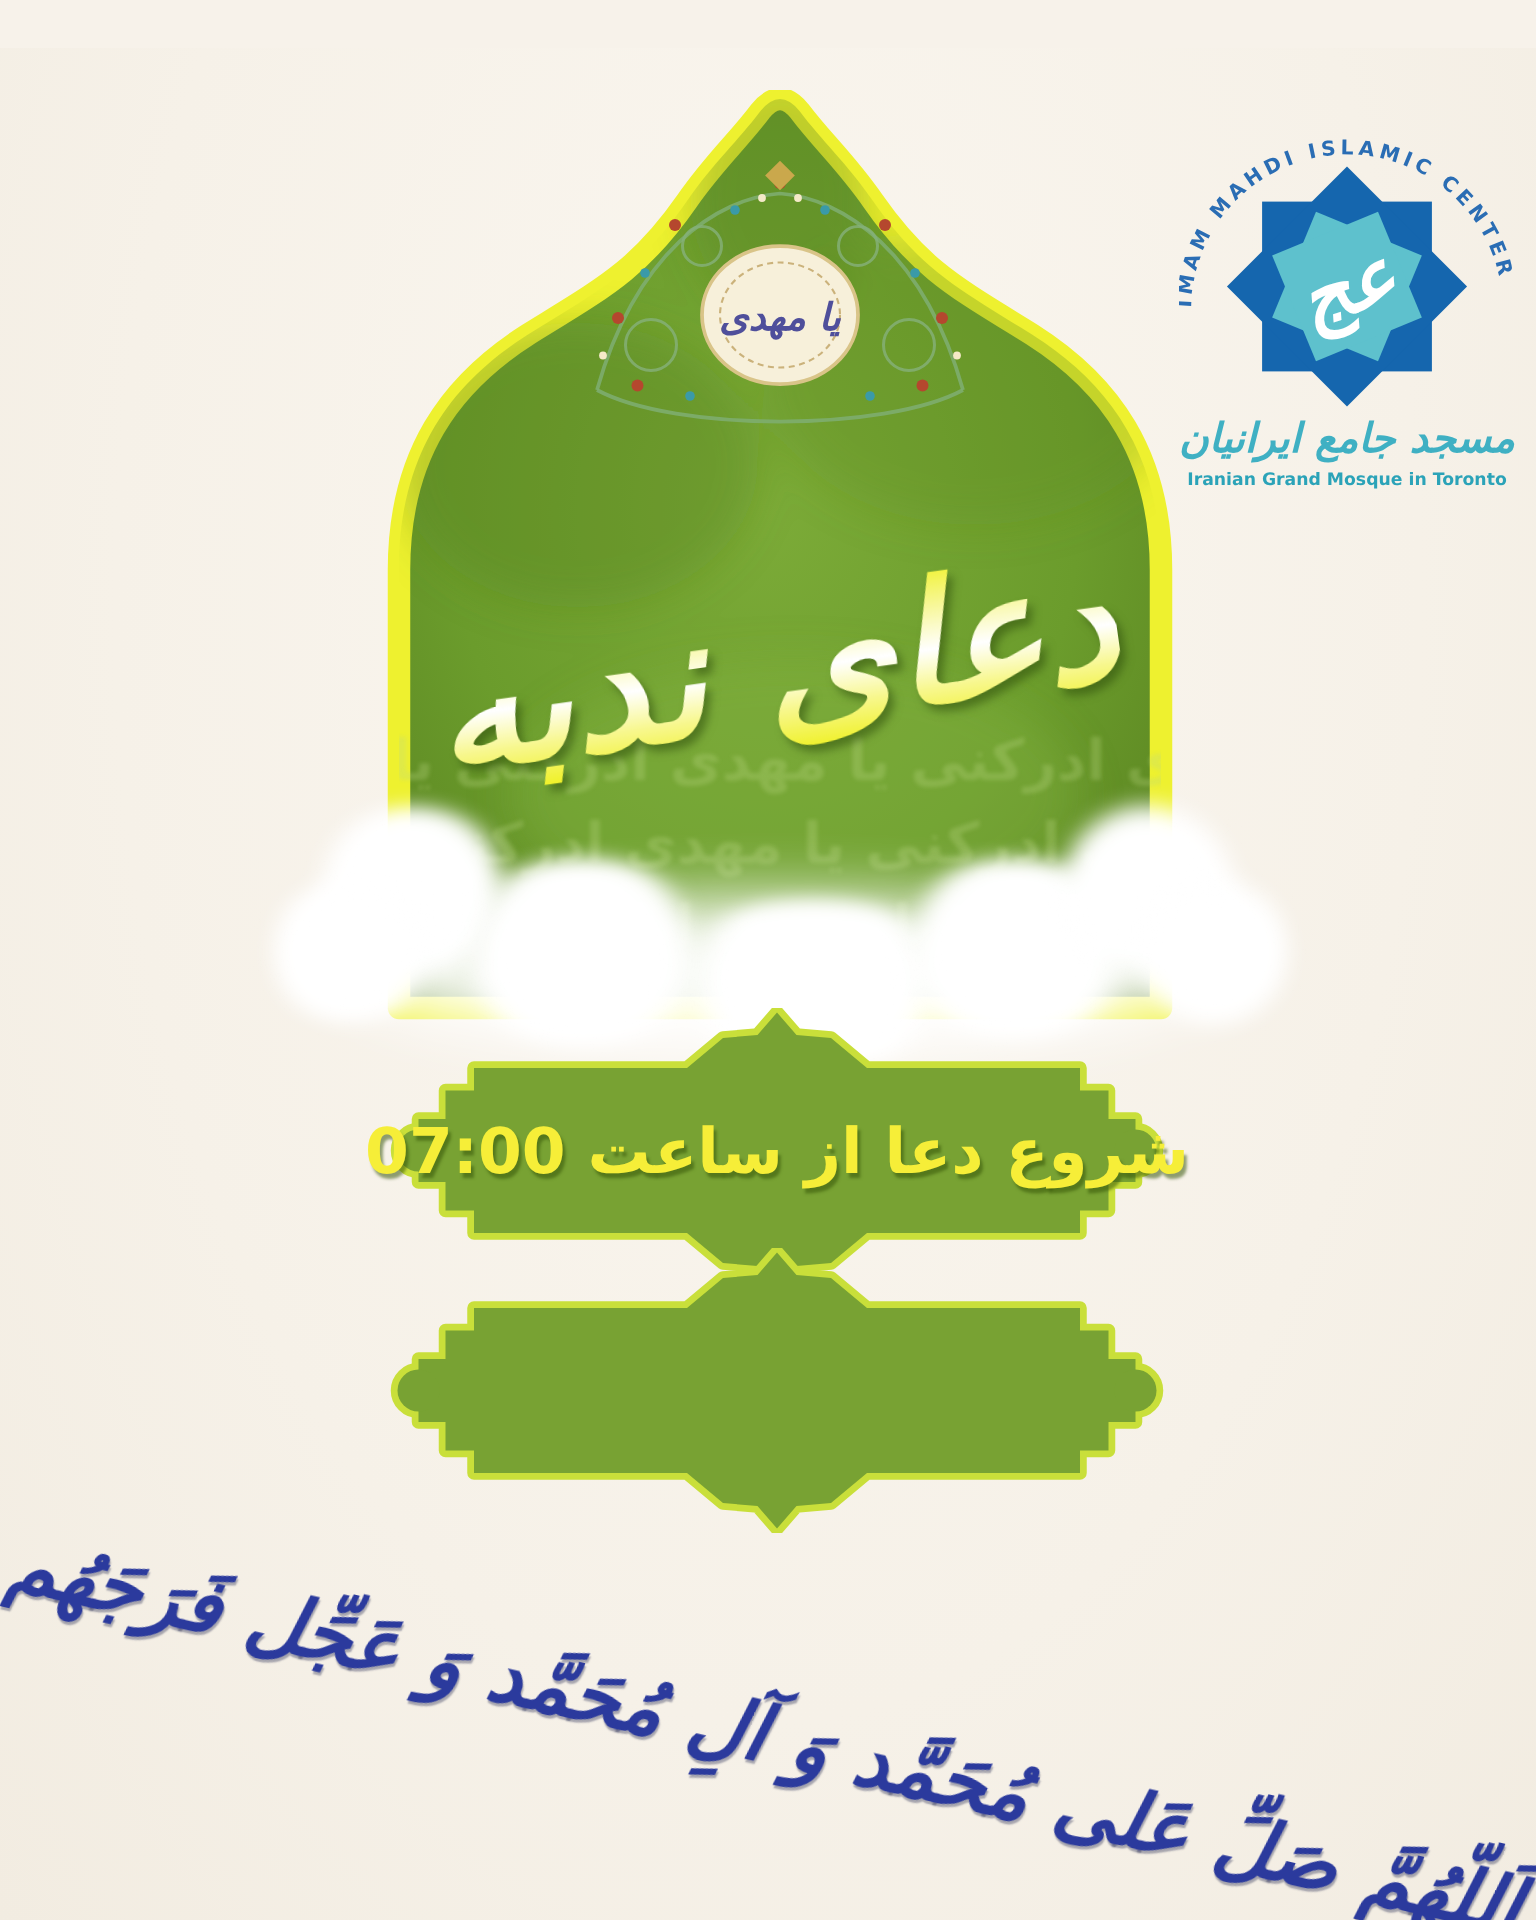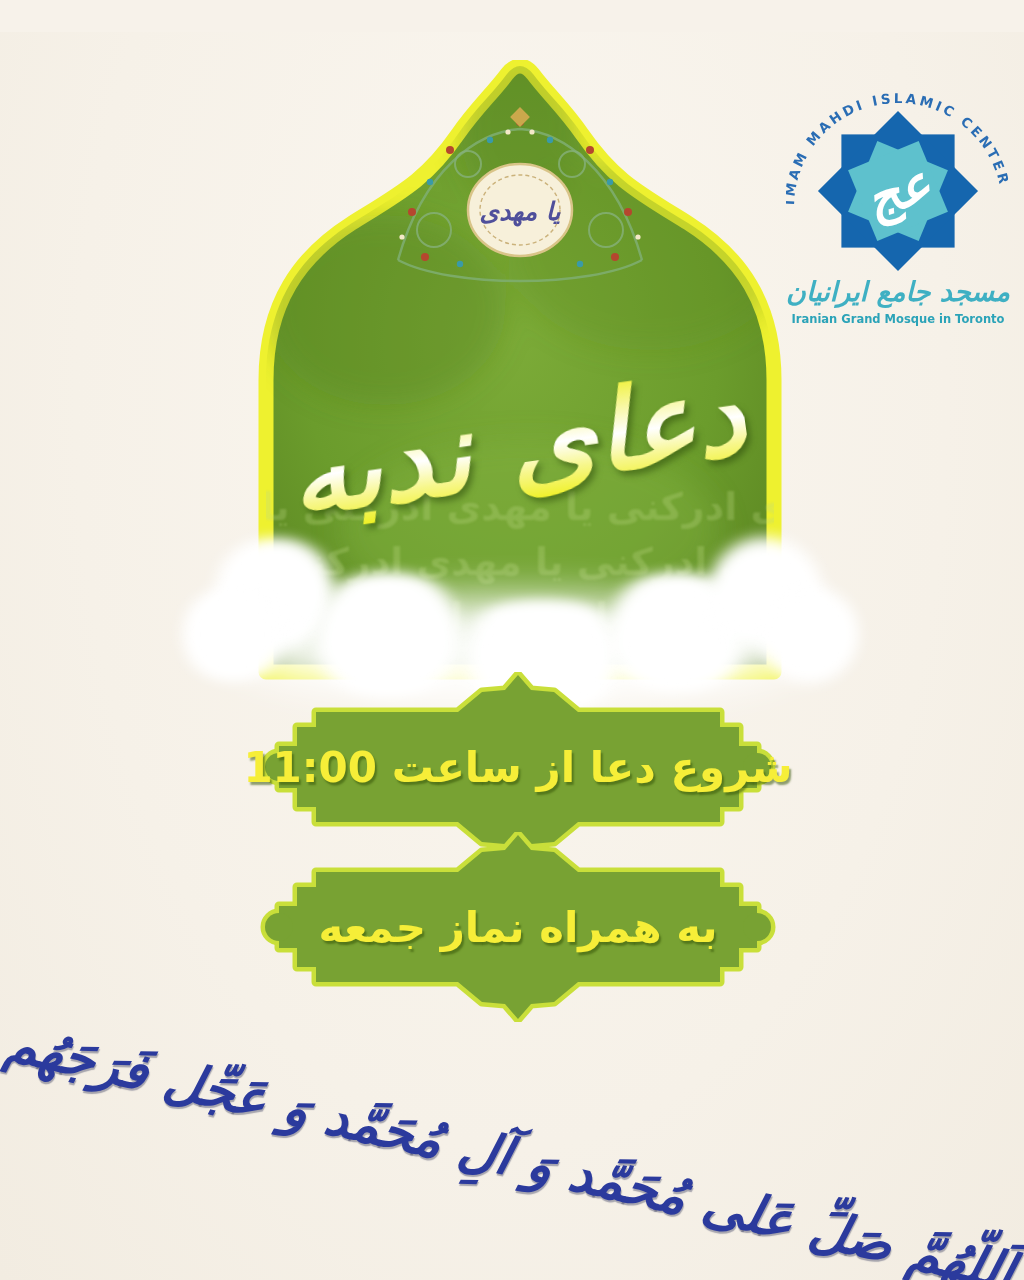--- a/index.html
+++ b/index.html
@@ -148,35 +148,34 @@
       <path d="M 58,40 H 200 L 224,20 L 247,18 L 260,3 L 273,18 L 296,20 L 320,40 H 462 V 55 H 481 V 74 H 499 V 116 H 481 V 135 H 462 V 150 H 320 L 296,170 L 273,172 L 260,187 L 247,172 L 224,170 L 200,150 H 58 V 135 H 39 V 116 H 21 V 74 H 39 V 55 H 58 Z"></path>
       <circle cx="21" cy="95" r="14"></circle>
         <circle cx="499" cy="95" r="14"></circle>
     </g>
     <g fill="#78a233">
       <path d="M 58,40 H 200 L 224,20 L 247,18 L 260,3 L 273,18 L 296,20 L 320,40 H 462 V 55 H 481 V 74 H 499 V 116 H 481 V 135 H 462 V 150 H 320 L 296,170 L 273,172 L 260,187 L 247,172 L 224,170 L 200,150 H 58 V 135 H 39 V 116 H 21 V 74 H 39 V 55 H 58 Z"></path>
       <circle cx="21" cy="95" r="14"></circle>
         <circle cx="499" cy="95" r="14"></circle>
     </g>
   </svg>
-  <div class="banner-text" style="top:690px;">شروع دعا از ساعت 11:00</div>
+  <div class="banner-text" style="top:690px;">شروع دعا از ساعت 07:00</div>
 
   <svg class="banner-svg" style="top:800px;" viewBox="0 0 520 190">
     <g fill="#c9df3a" stroke="#c9df3a" stroke-width="9" stroke-linejoin="round">
       <path d="M 58,40 H 200 L 224,20 L 247,18 L 260,3 L 273,18 L 296,20 L 320,40 H 462 V 55 H 481 V 74 H 499 V 116 H 481 V 135 H 462 V 150 H 320 L 296,170 L 273,172 L 260,187 L 247,172 L 224,170 L 200,150 H 58 V 135 H 39 V 116 H 21 V 74 H 39 V 55 H 58 Z"></path>
       <circle cx="21" cy="95" r="14"></circle>
         <circle cx="499" cy="95" r="14"></circle>
     </g>
     <g fill="#78a233">
       <path d="M 58,40 H 200 L 224,20 L 247,18 L 260,3 L 273,18 L 296,20 L 320,40 H 462 V 55 H 481 V 74 H 499 V 116 H 481 V 135 H 462 V 150 H 320 L 296,170 L 273,172 L 260,187 L 247,172 L 224,170 L 200,150 H 58 V 135 H 39 V 116 H 21 V 74 H 39 V 55 H 58 Z"></path>
       <circle cx="21" cy="95" r="14"></circle>
         <circle cx="499" cy="95" r="14"></circle>
     </g>
   </svg>
-  <div class="banner-text" style="top:850px;">به همراه نماز جمعه</div>
 
   <div class="footer-callig">
     <span>اَللّهُمَّ صَلِّ عَلی مُحَمَّد وَ آلِ مُحَمَّد وَ عَجِّل فَرَجَهُم</span>
   </div>
 
   <div class="logo">
     <svg viewBox="0 0 224 272">
       <defs>
         <path id="arcP" d="M 8 140 A 100 100 0 1 1 216 140"></path>
       </defs>

